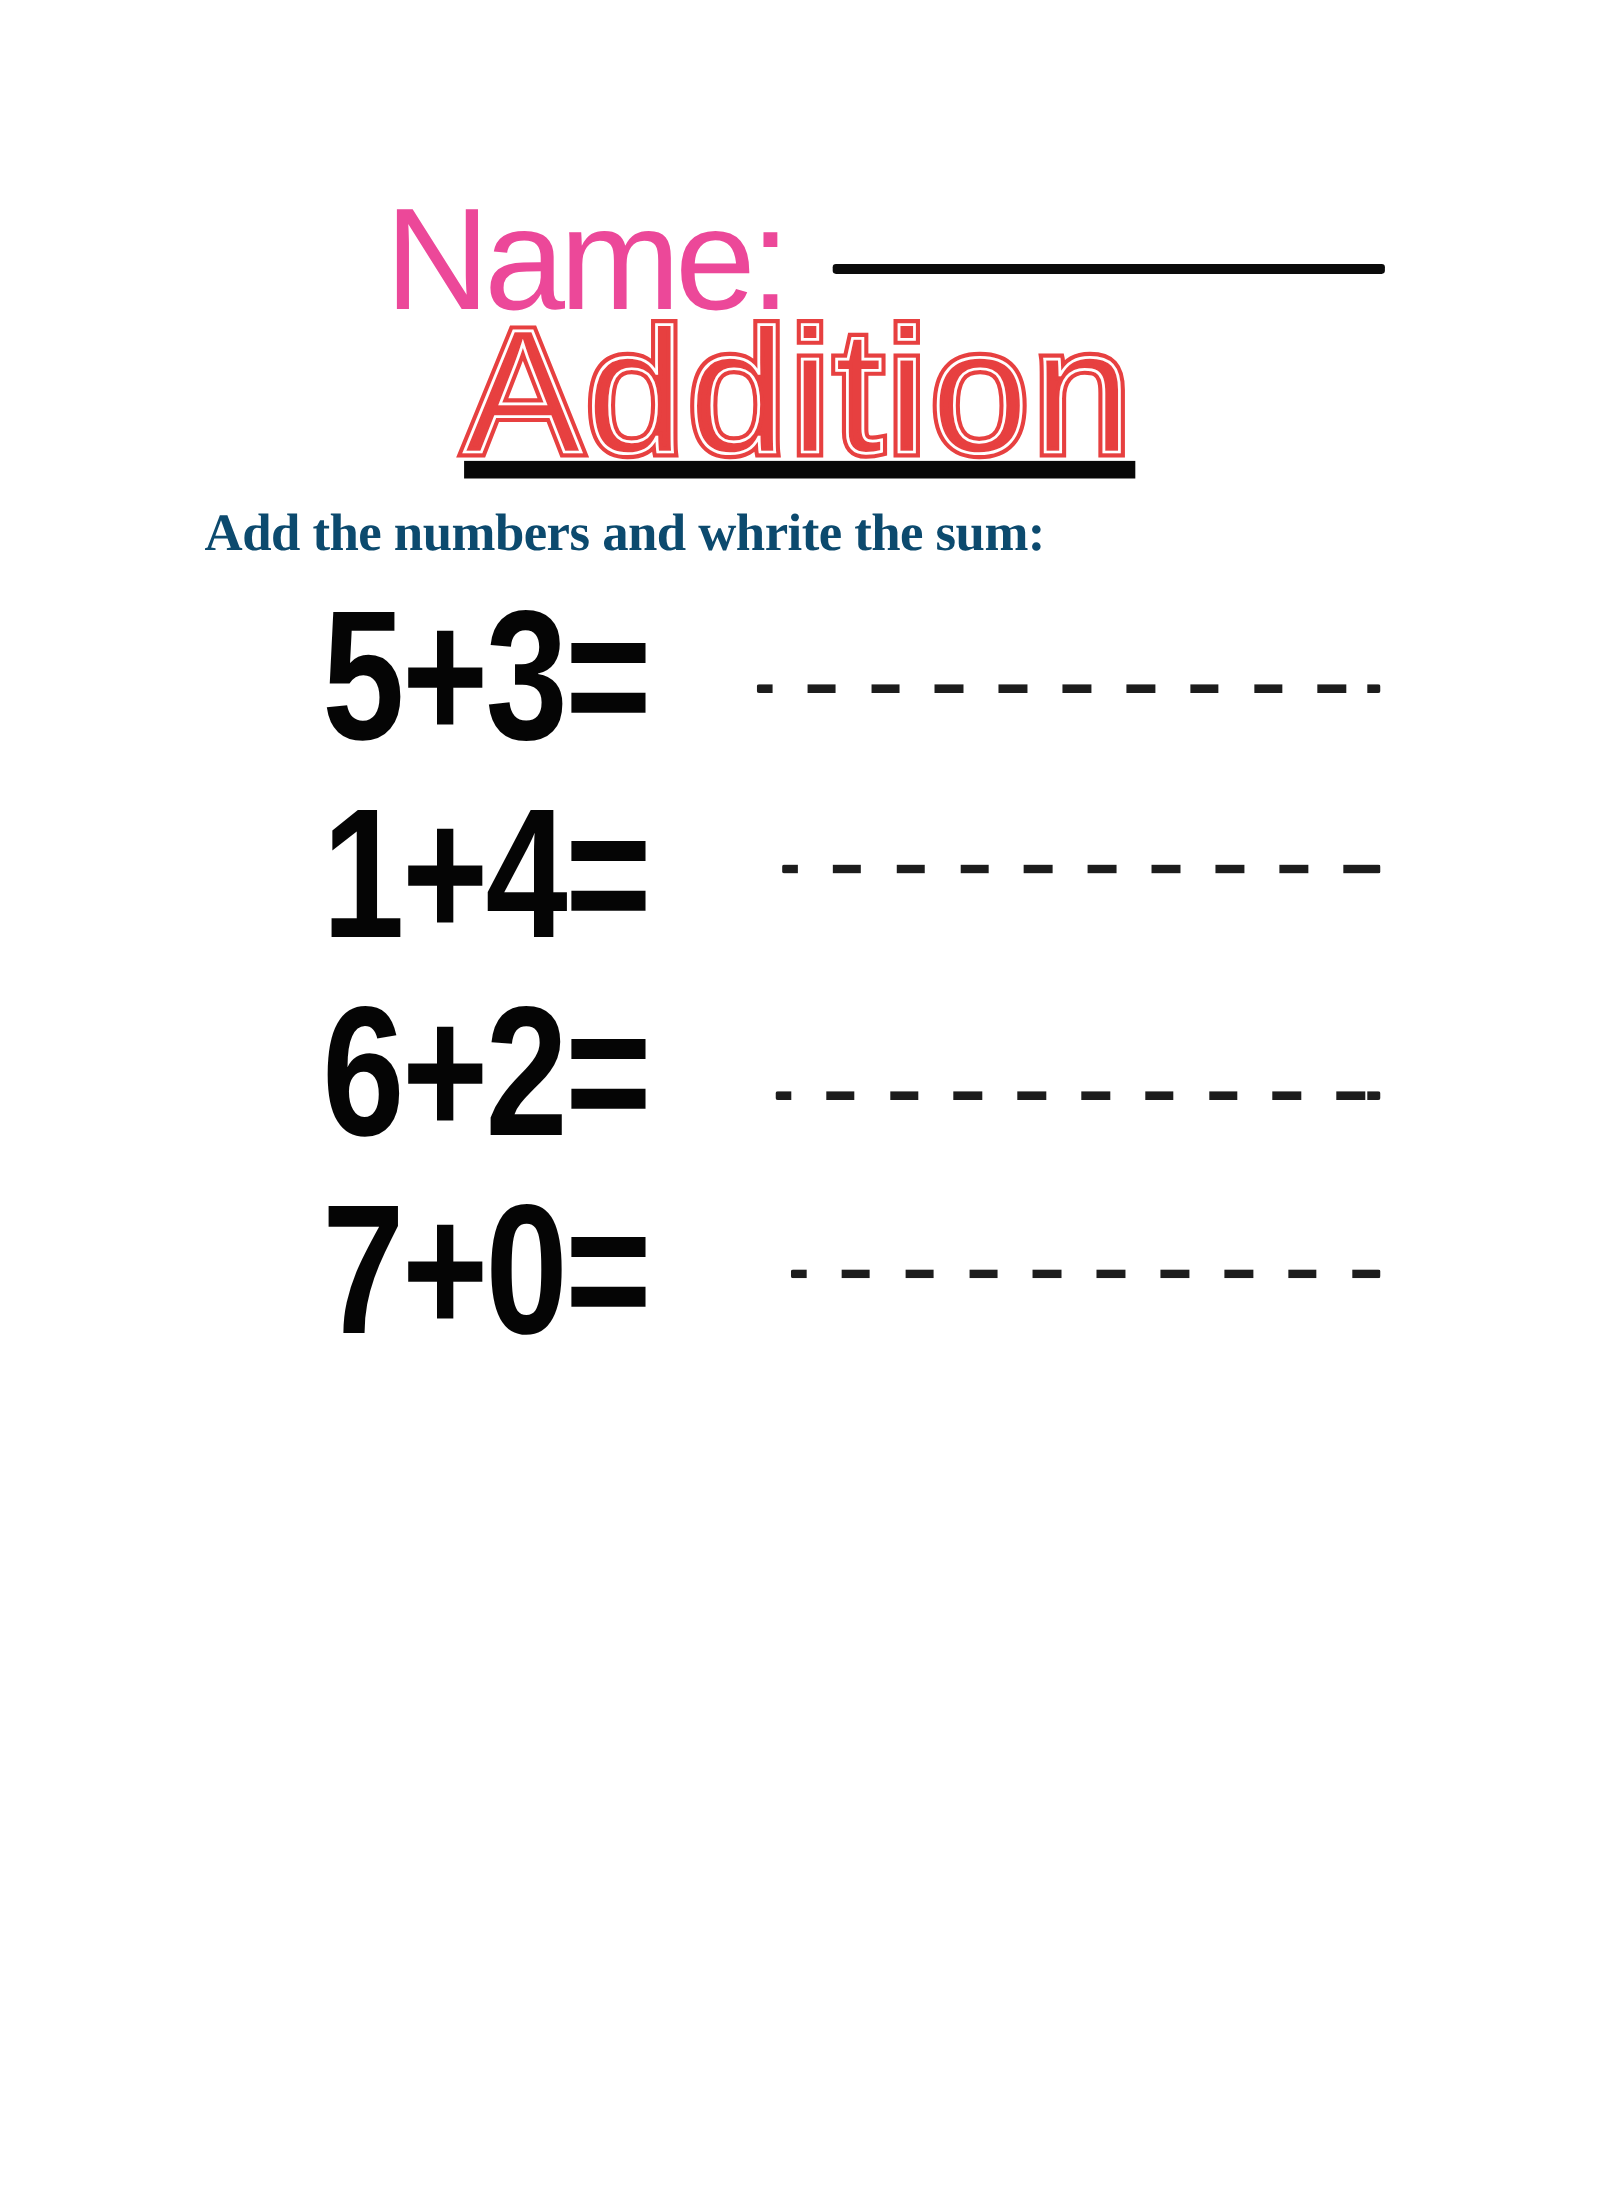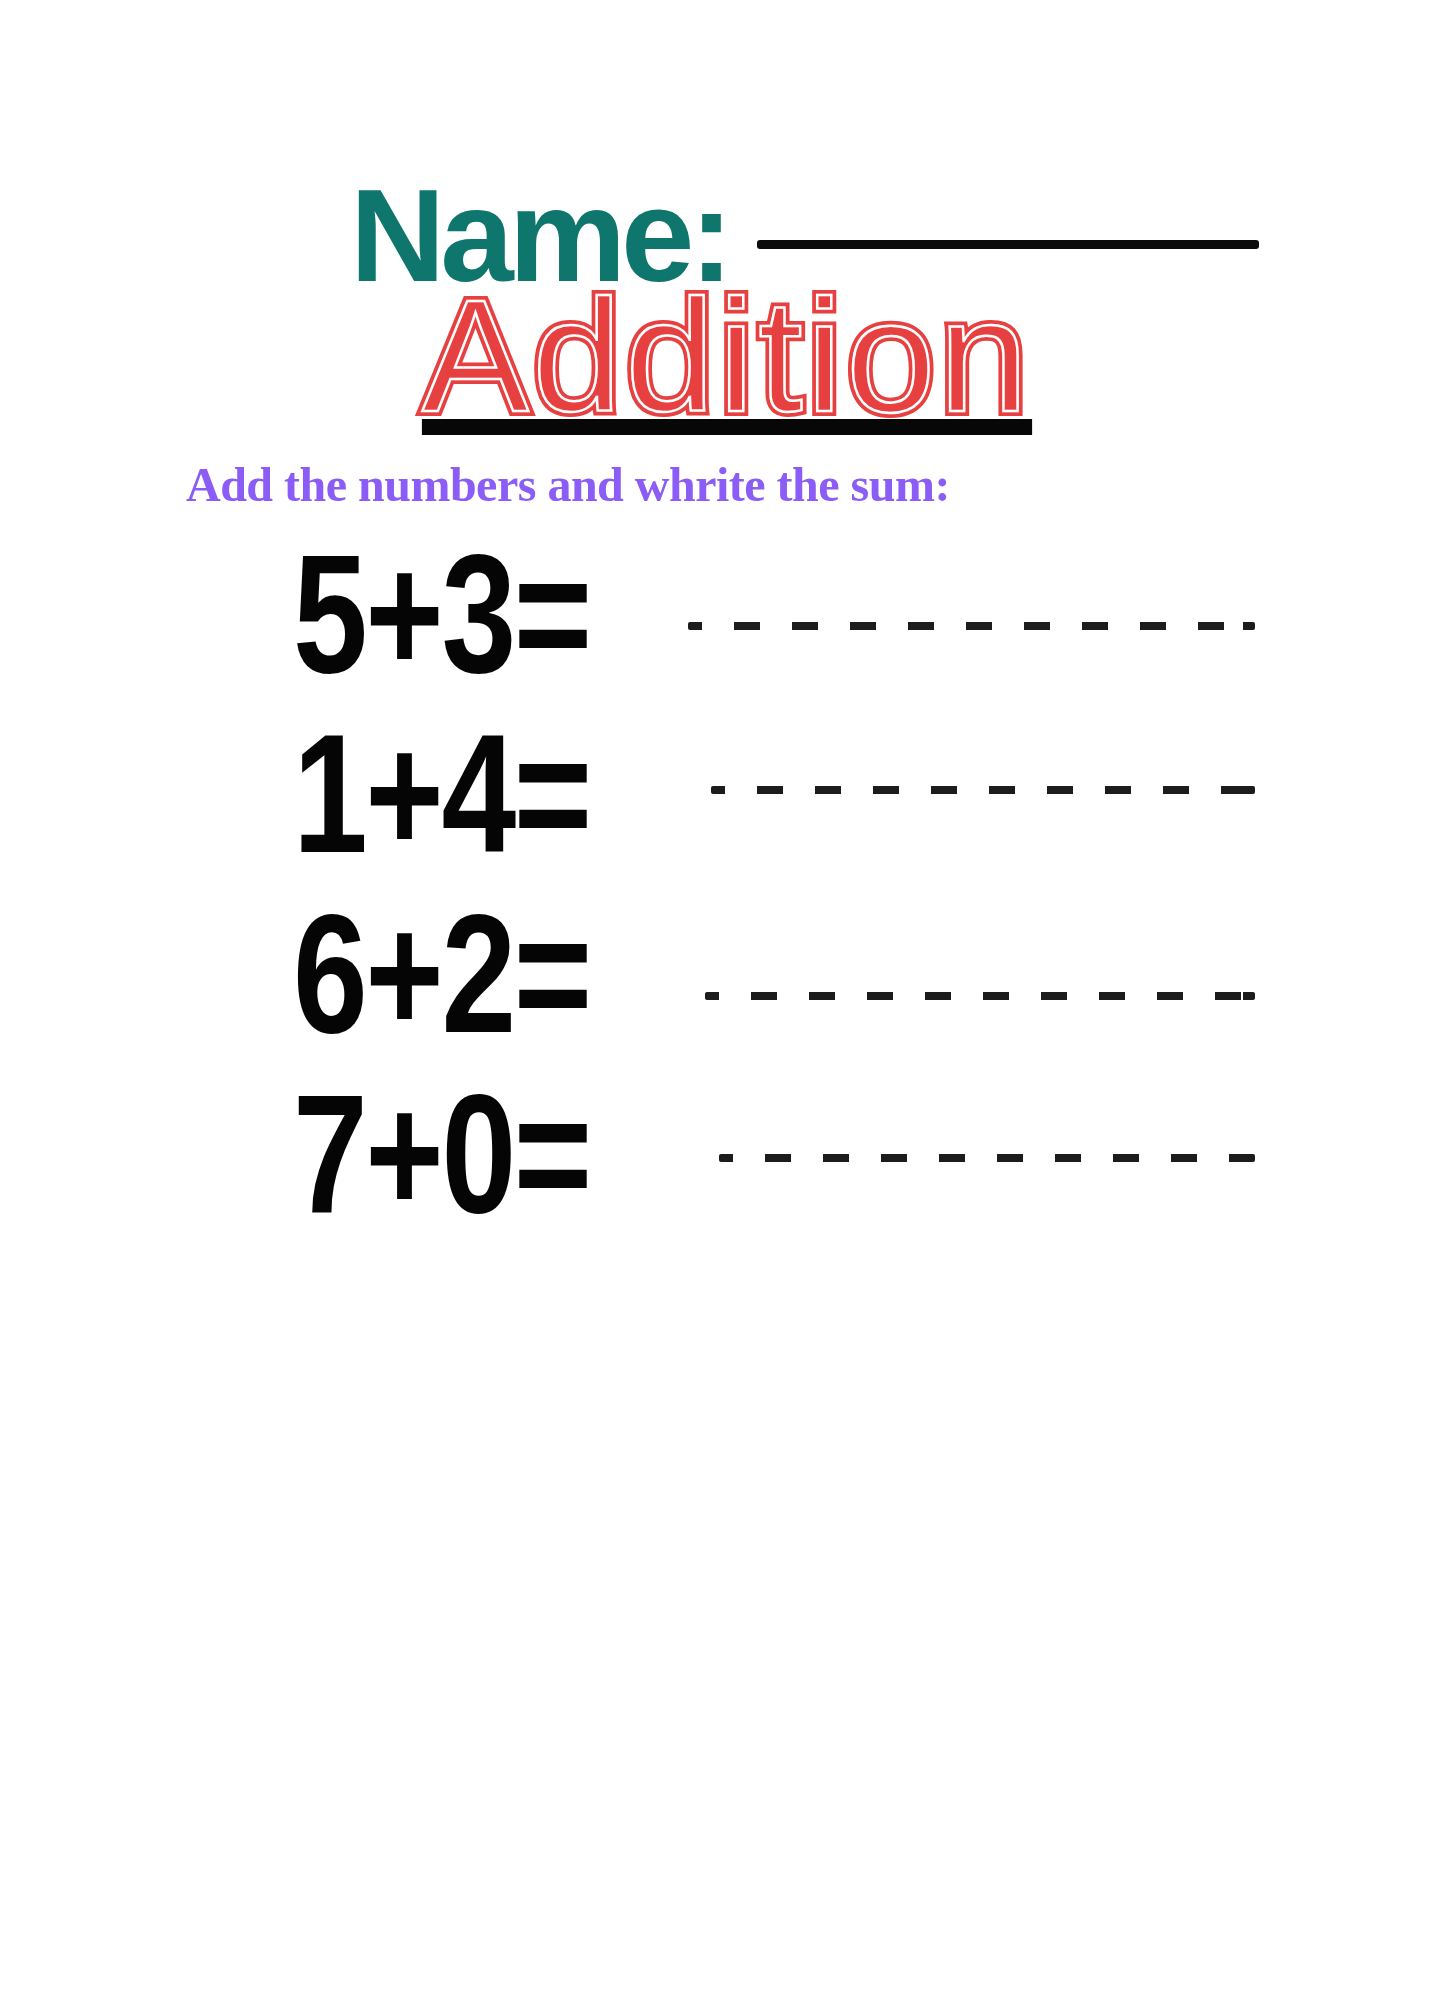--- a/index.html
+++ b/index.html
@@ -13,23 +13,23 @@
     color: #070707;
   }
 
   
   .name-label {
     position: absolute;
     left: 350px;
     top: 170px;
     font-size: 132px;
     line-height: 1;
-    font-weight: 700;
+    font-weight: 400;
     letter-spacing: -5px;
-    color: #0f766e;
+    color: #ec4899;
     white-space: nowrap;
   }
   .name-line {
     position: absolute;
     left: 757px;
     top: 240px;
     width: 502px;
     height: 9px;
     background: #0b0b0b;
     border-radius: 3px;
@@ -64,21 +64,21 @@
 
   .instruction {
     position: absolute;
     left: 186px;
     top: 459px;
     font-family: "Liberation Serif", serif;
     font-weight: 700;
     font-size: 48px;
     line-height: 1.1;
     letter-spacing: -0.5px;
-    color: #8b5cf6;
+    color: #0c4a6e;
     white-space: nowrap;
   }
 
   
   .problems {
     position: absolute;
     left: 250px;
     top: 556px;
     width: 1050px;
     margin-left: 43px;

